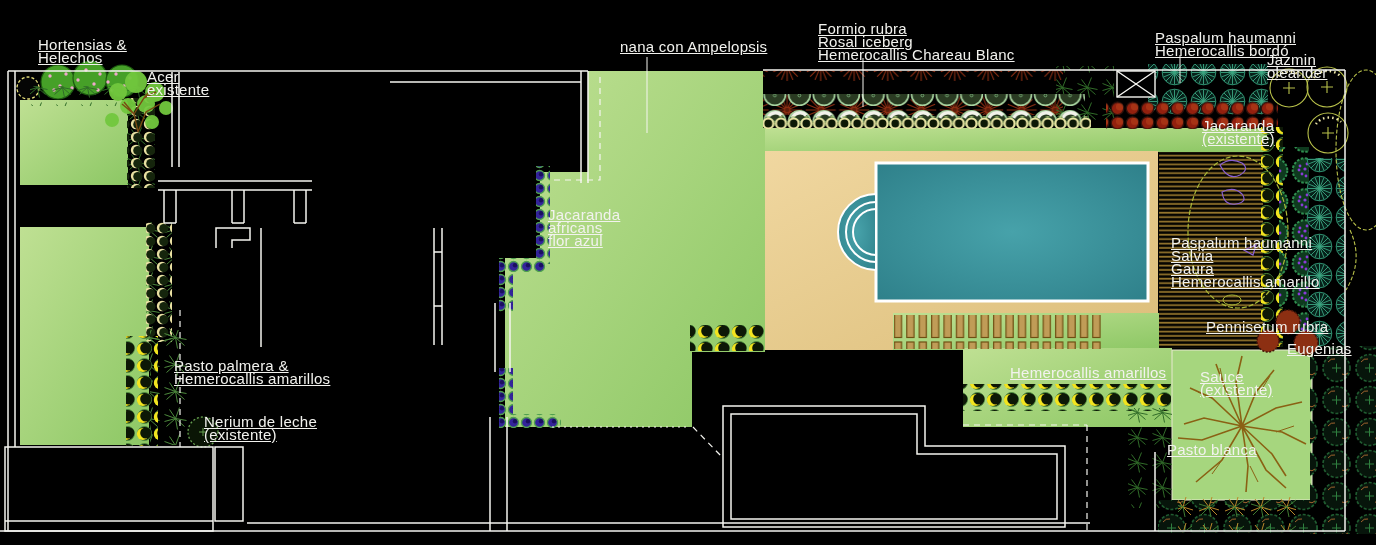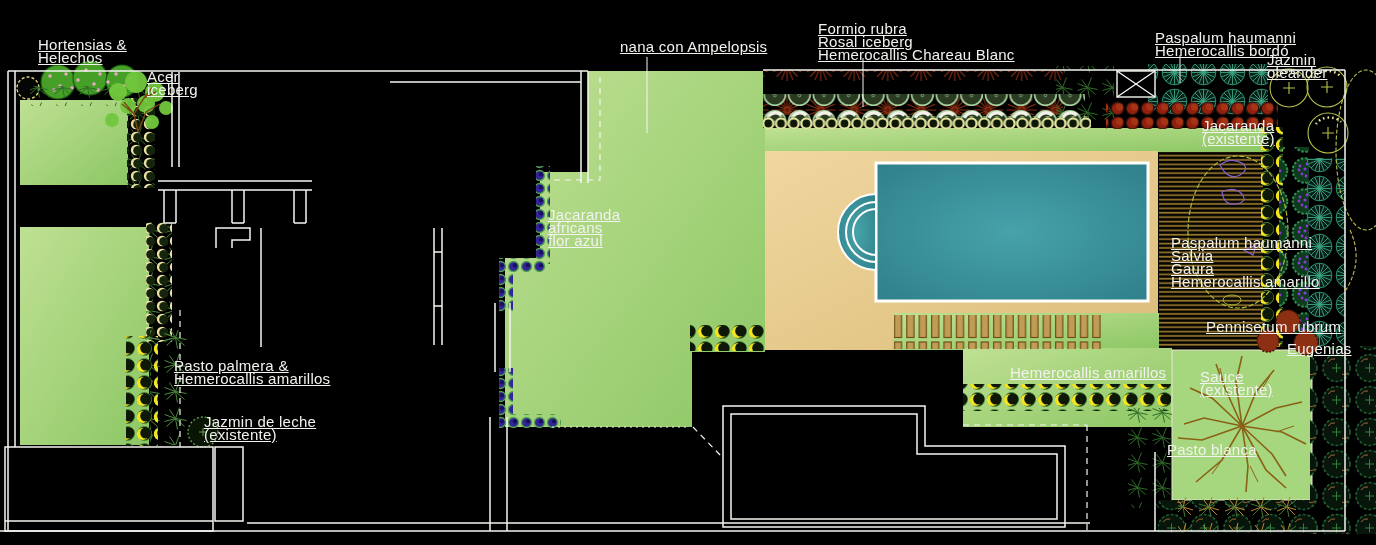--- a/index.html
+++ b/index.html
@@ -308,41 +308,41 @@
   <path d="M180,310 V447"></path>
   <path d="M963,425 H1087 M1087,425 V531"></path>
   <path d="M693,427 L722,457"></path>
   <path d="M552,427 H690" stroke-dasharray="2,4"></path>
 </g>
 </svg>
 
 <div class="lbl" style="left:38px;top:38px">Hortensias &amp;
 Helechos</div>
 <div class="lbl" style="left:147px;top:70px">Acer
-iceberg</div>
+existente</div>
 <div class="lbl" style="left:620px;top:40px">nana con Ampelopsis</div>
 <div class="lbl" style="left:548px;top:208px">Jacaranda
 africans
 flor azul</div>
 <div class="lbl" style="left:818px;top:22px">Formio rubra
 Rosal iceberg
 Hemerocallis Chareau Blanc</div>
 <div class="lbl" style="left:1155px;top:31px">Paspalum haumanni
 Hemerocallis bordó</div>
 <div class="lbl" style="left:1267px;top:53px">Jazmin oleander</div>
 <div class="lbl" style="left:1202px;top:119px">Jacaranda
 (existente)</div>
 <div class="lbl" style="left:1171px;top:236px">Paspalum haumanni
 Salvia
 Gaura
 Hemerocallis amarillo</div>
-<div class="lbl" style="left:1206px;top:320px">Pennisetum rubrum</div>
+<div class="lbl" style="left:1206px;top:320px">Pennisetum rubra</div>
 <div class="lbl" style="left:1287px;top:342px">Eugenias</div>
 <div class="lbl" style="left:1200px;top:370px">Sauce
 (existente)</div>
 <div class="lbl" style="left:1167px;top:443px">Pasto blanca</div>
 <div class="lbl" style="left:1010px;top:366px">Hemerocallis amarillos</div>
 <div class="lbl" style="left:174px;top:359px">Pasto palmera &amp;
 Hemerocallis amarillos</div>
-<div class="lbl" style="left:204px;top:415px">Jazmin de leche
+<div class="lbl" style="left:204px;top:415px">Nerium de leche
 (existente)</div>
 
 </div>
 
 </body></html>

